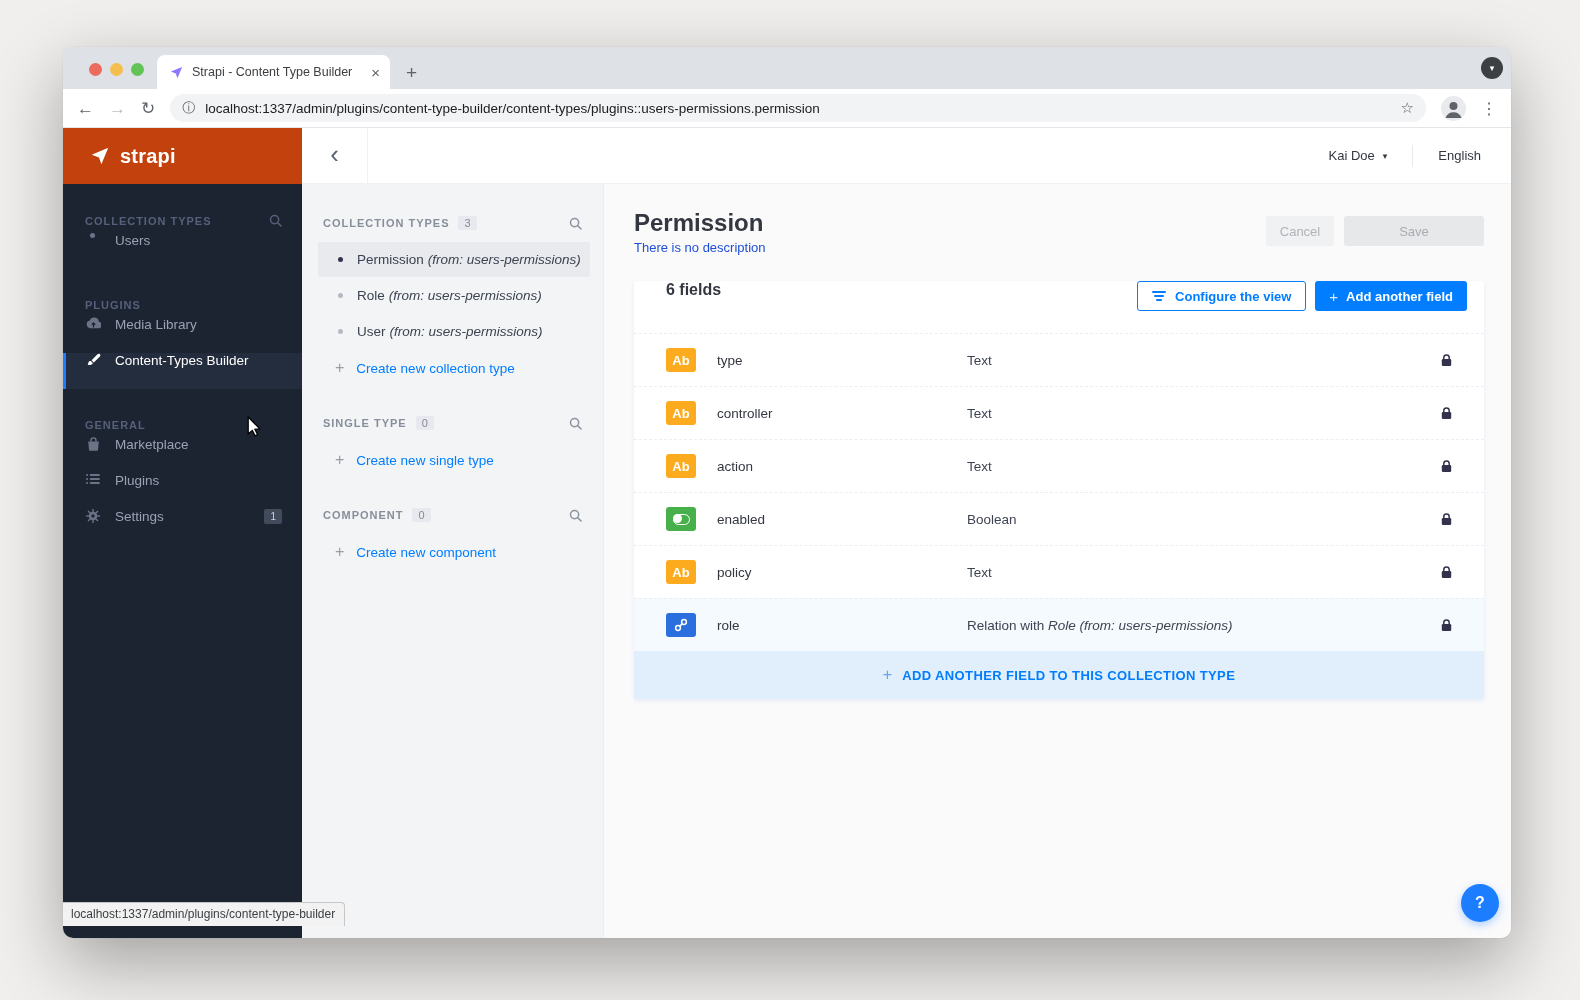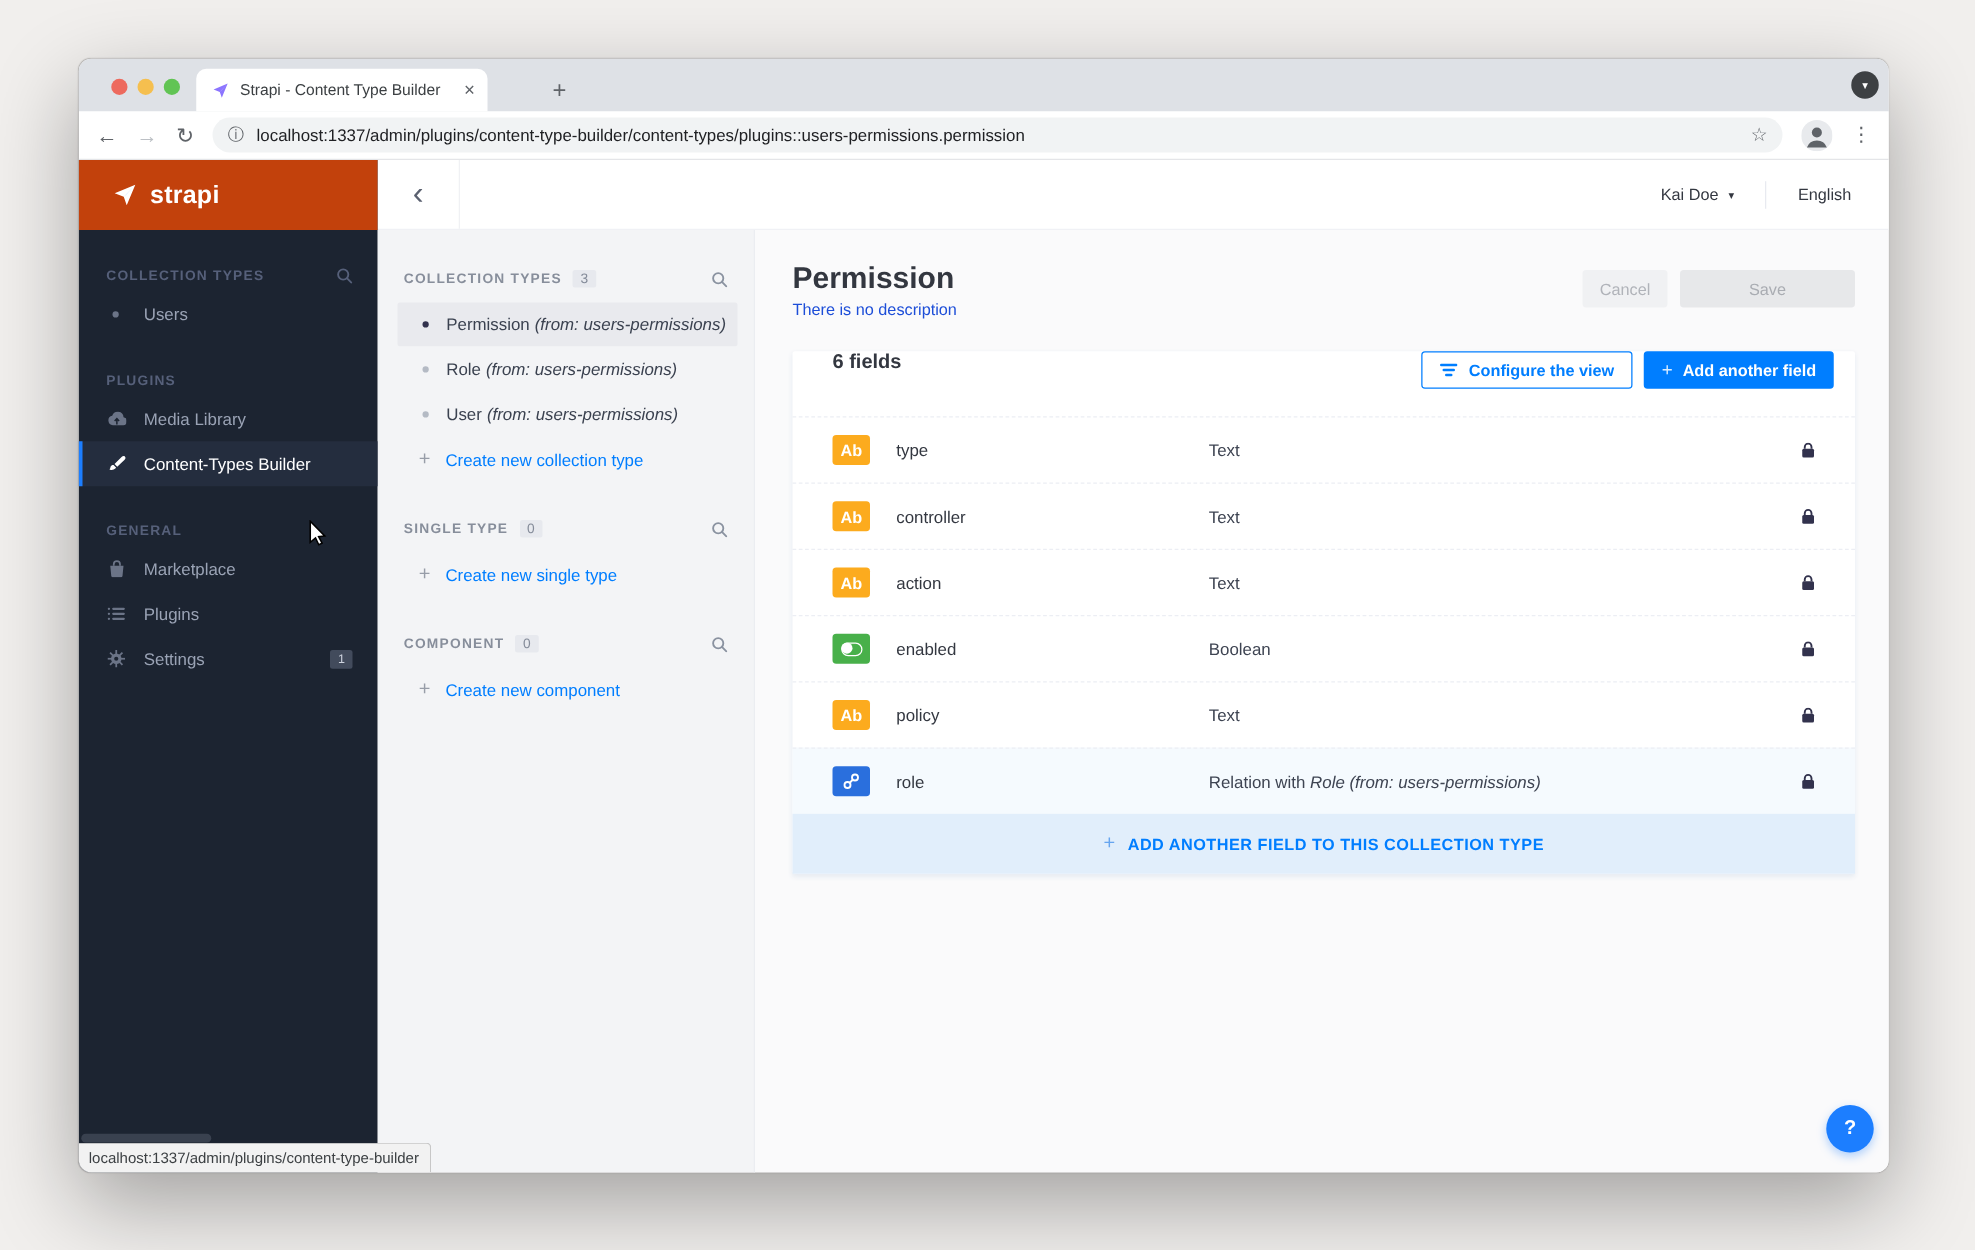--- a/index.html
+++ b/index.html
@@ -3,21 +3,21 @@
 <meta charset="utf-8">
 <style>
   * { margin:0; padding:0; box-sizing:border-box; }
   html,body { width:1580px; height:1000px; overflow:hidden; background:#f1efed;
               font-family:"Liberation Sans", sans-serif; }
   .window { position:absolute; left:63px; top:47px; width:1448px; height:891px;
             border-radius:10px; overflow:hidden; background:#fff;
             box-shadow:0 25px 70px rgba(0,0,0,.33), 0 0 1px rgba(0,0,0,.25); }
 
   
-  .tabstrip { height:42px; background:#dee1e6; position:relative; display:flex; align-items:flex-end;gap:36px; }
+  .tabstrip { height:42px; background:#dee1e6; position:relative; display:flex; align-items:flex-end; }
   .traffic { position:absolute; left:26px; top:16px; display:flex; gap:8px; }
   .tl { width:13px; height:13px; border-radius:50%; }
   .tl.red{background:#ed6a5e;} .tl.yellow{background:#f5bf4f;} .tl.green{background:#61c454;}
   .tab { margin-left:94px; width:233px; height:34px; background:#fff; border-radius:8px 8px 0 0;
          display:flex; align-items:center; padding:0 10px 0 12px; gap:8px; }
   .tab-title { flex:1; font-size:12.5px; color:#3c4043; white-space:nowrap; overflow:hidden; }
   .tab-close { font-size:15px; color:#5f6368; cursor:default; }
   .newtab { margin:0 0 7px 16px; font-size:19px; color:#5f6368; line-height:1; }
   .download-btn { position:absolute; right:8px; top:10px; width:22px; height:22px; border-radius:50%;
                   background:#3d4043; color:#fff; font-size:9px; display:flex; align-items:center; justify-content:center; }
@@ -37,21 +37,21 @@
 
   
   .sidenav { width:239px; background:#1c2431; flex-shrink:0; position:relative; }
   .logo-block { height:56px; background:#c2410c; display:flex; align-items:center; padding-left:26px; gap:9px; }
   .logo-text { color:#fff; font-size:20px; font-weight:bold; letter-spacing:.2px; }
   .snav-section { margin-top:30px; }
   .snav-label { display:flex; align-items:center; padding:0 20px 0 22px; font-size:11px; font-weight:bold;
                 letter-spacing:.09em; color:#56607a; margin-bottom:6px; }
   .snav-label .spacer { flex:1; }
   .snav-search { color:#56607a; display:flex; }
-  .snav-item { height:36px; display:flex; align-items:center; padding-left:22px; gap:14px;
+  .snav-item { height:36px; display:flex; align-items:flex-start; padding-left:22px; gap:14px;
                font-size:13.5px; color:#9aa3b5; position:relative; }
   .snav-item .sicon { width:16px; display:flex; justify-content:center; color:#6b7487; }
   .snav-item.active { background:#242d3e; color:#fff; border-left:3px solid #1c7eff; padding-left:19px; }
   .snav-item.active .sicon { color:#fff; }
   .bullet-dark { width:5px; height:5px; border-radius:50%; background:#6b7487; margin:0 6px 0 5px; }
   .snav-badge { margin-left:auto; margin-right:20px; background:#424b5c; color:#cdd3de; font-size:10px;
                 padding:2px 6px; border-radius:2px; }
   .snav-thumb { position:absolute; left:2px; bottom:24px; width:104px; height:7px; border-radius:4px; background:#39414f; }
 
   
@@ -120,21 +120,21 @@
   .flock { width:12px; display:flex; justify-content:center; }
 
   .banner { height:48px; background:#e1eefb; display:flex; align-items:center; justify-content:center; gap:10px; }
   .banner-plus { color:#66a5ef; font-size:16px; }
   .banner-label { color:#007eff; font-size:13px; font-weight:bold; letter-spacing:.03em; }
 
   .help-fab { position:absolute; right:12px; bottom:16px; width:38px; height:38px; border-radius:50%;
               background:#1c7eff; color:#fff; font-size:16px; font-weight:bold; display:flex;
               align-items:center; justify-content:center; box-shadow:0 3px 8px rgba(28,126,255,.35); }
 
-  .status-tip { position:absolute; left:0; bottom:0; background:#f2f2f2; border:1px solid #c7c7c7;
+  .status-tip { position:absolute; left:0; bottom:12px; background:#f2f2f2; border:1px solid #c7c7c7;
                 border-left:none; border-bottom:none; border-top-right-radius:4px; padding:4px 9px 5px 8px;
                 font-size:12px; color:#3c4043; z-index:20; white-space:nowrap; }
   .cursor { position:absolute; left:184px; top:288px; z-index:30; }
 </style>
 </head>
 <body>
 
 <div class="window">
 
   <div class="tabstrip">

